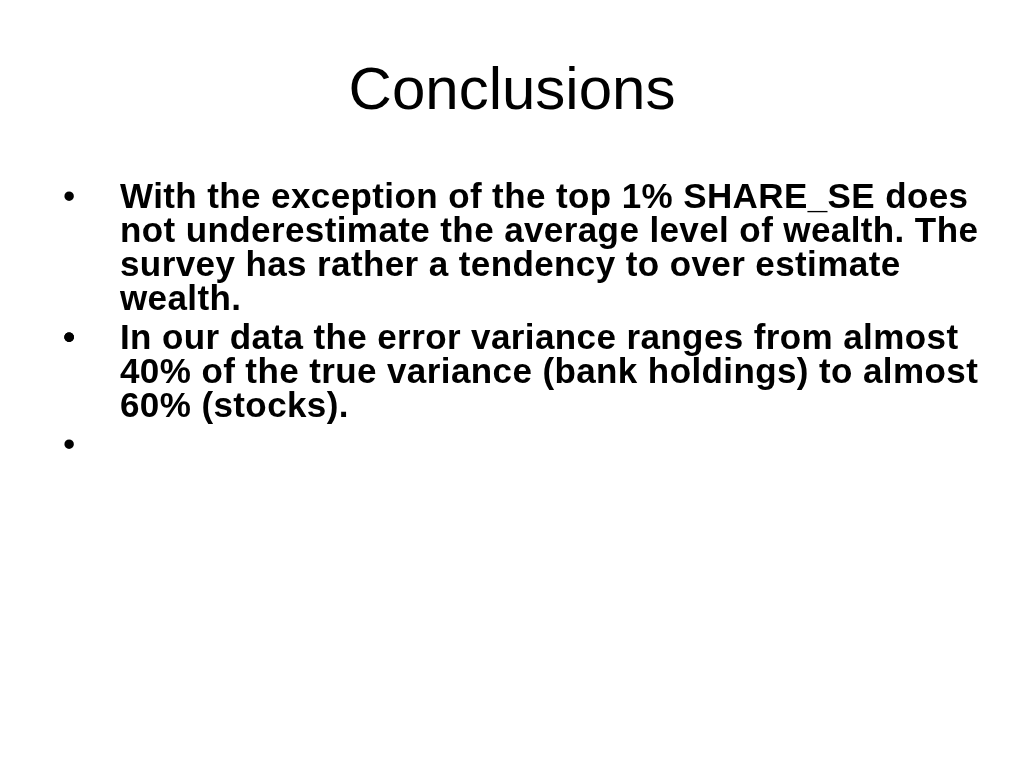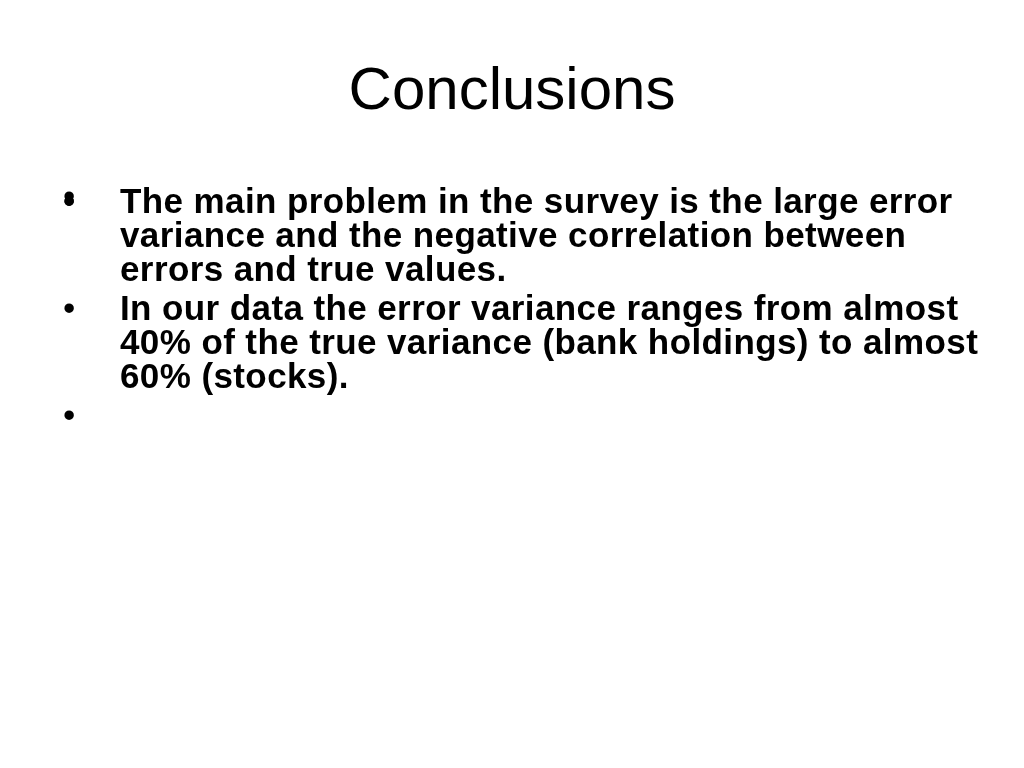--- a/index.html
+++ b/index.html
@@ -64,31 +64,32 @@
 <body>
 
 <div class="slide">
 
   <h1 class="slide-title">Conclusions</h1>
 
   <ul class="bullet-list">
 
     <li class="bullet-item">
       <span class="bullet-marker">•</span>
+      <span class="bullet-text">With the exception of the top 1% SHARE_SE does
+not underestimate the average level of wealth. The
+survey has rather a tendency to over estimate
+wealth.</span>
     </li>
 
     <li class="bullet-item">
       <span class="bullet-marker">•</span>
     </li>
 
     <li class="bullet-item">
       <span class="bullet-marker">•</span>
-      <span class="bullet-text">The main problem in the survey is the large error
-variance and the negative correlation between
-errors and true values.</span>
     </li>
 
     <li class="bullet-item">
       <span class="bullet-marker">•</span>
       <span class="bullet-text">In our data the error variance ranges from almost
 40% of the true variance (bank holdings) to almost
 60% (stocks).</span>
     </li>
 
     <li class="bullet-item">

